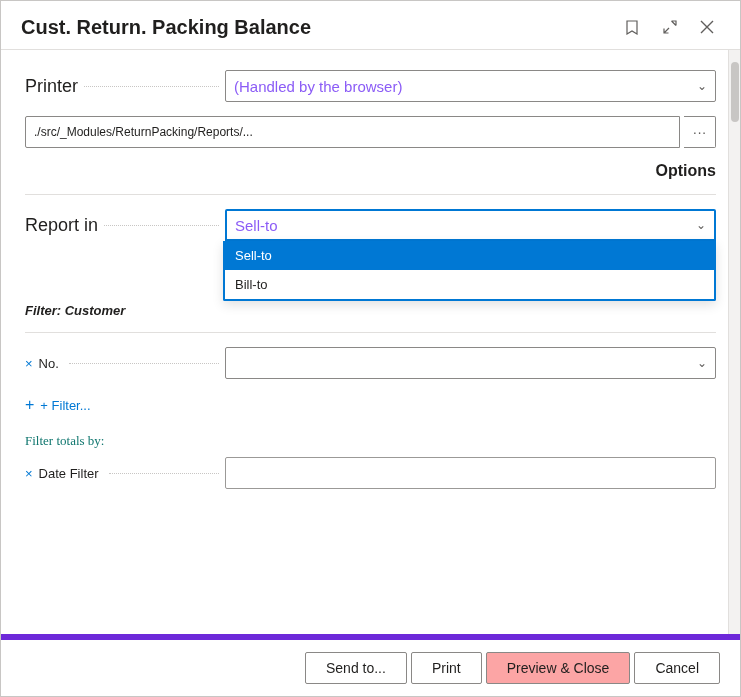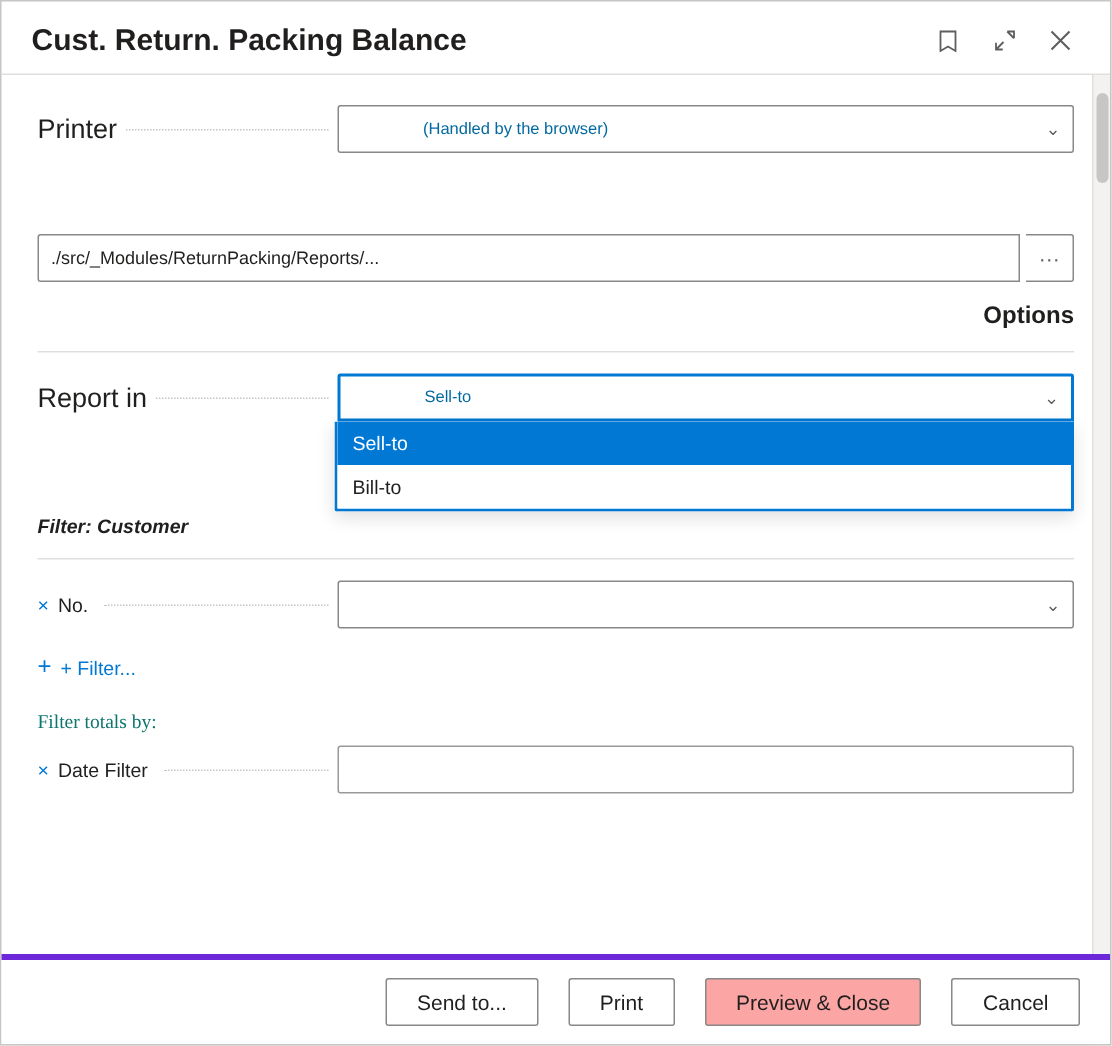--- a/index.html
+++ b/index.html
@@ -107,33 +107,31 @@
       font-size: 13px;
       color: #201f1e;
       background: #fff;
       display: flex;
       align-items: center;
       justify-content: space-between;
       cursor: pointer;
       position: relative;
     }
     .form-control-text {
-      font-size: 11px;
-      color: #0369a1;
-      margin-left: 48px;
+      font-size: 15px;
+      color: #8b5cf6;
     }
     .chevron-icon {
       color: #605e5c;
       font-size: 12px;
     }
     .report-layout-row {
       display: flex;
       align-items: center;
       gap: 4px;
-      margin-top: 40px;
     }
     .layout-input {
       flex: 1;
       height: 32px;
       border: 1px solid #8a8886;
       border-radius: 2px 0 0 2px;
       padding: 0 8px;
       font-size: 13px;
       color: #201f1e;
       background: #fff;
@@ -243,23 +241,23 @@
       margin-bottom: 8px;
       font-family: Liberation Serif, serif;
     }
     .date-filter-row {
       display: flex;
       align-items: center;
     }
     .dialog-footer {
       display: flex;
       justify-content: flex-end;
-      gap: 20px;
+      gap: 4px;
       padding: 12px 20px;
-      border-top: 4px solid #6d28d9;
+      border-top: 6px solid #6d28d9;
       background: #fff;
     }
     .footer-btn {
       height: 32px;
       padding: 0 20px;
       border: 1px solid #8a8886;
       border-radius: 2px;
       background: #fff;
       color: #201f1e;
       font-size: 14px;

